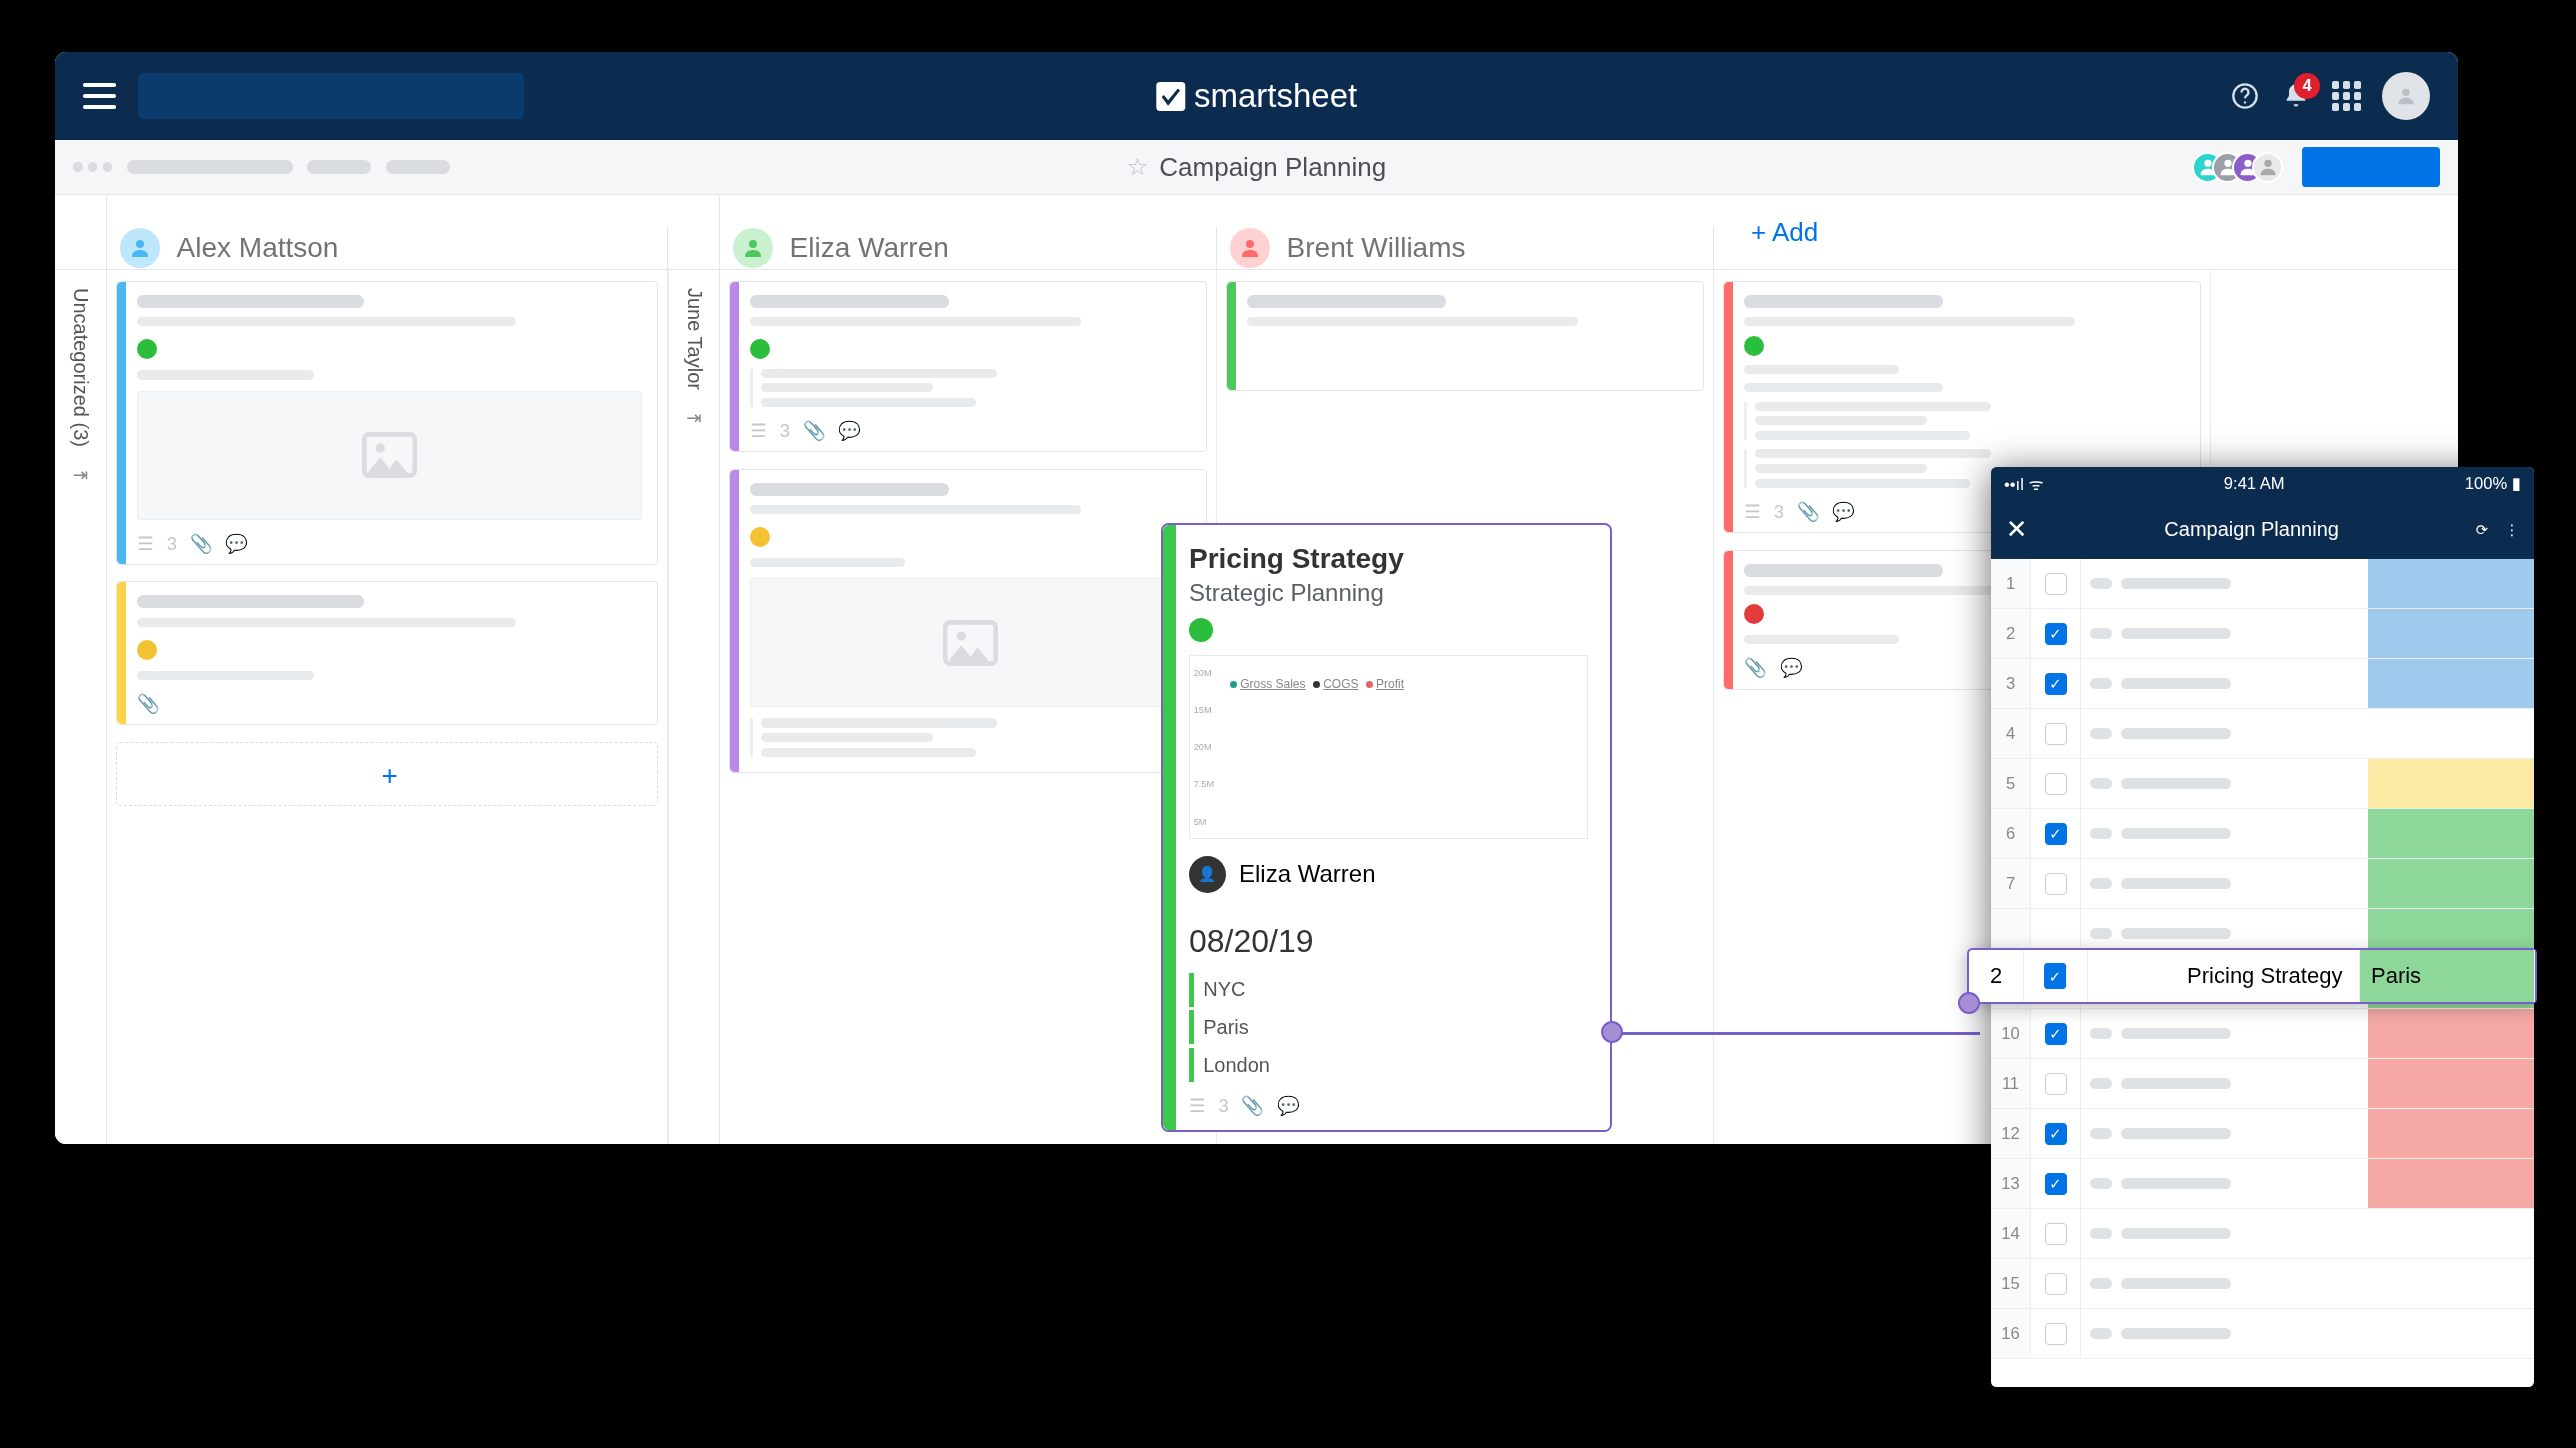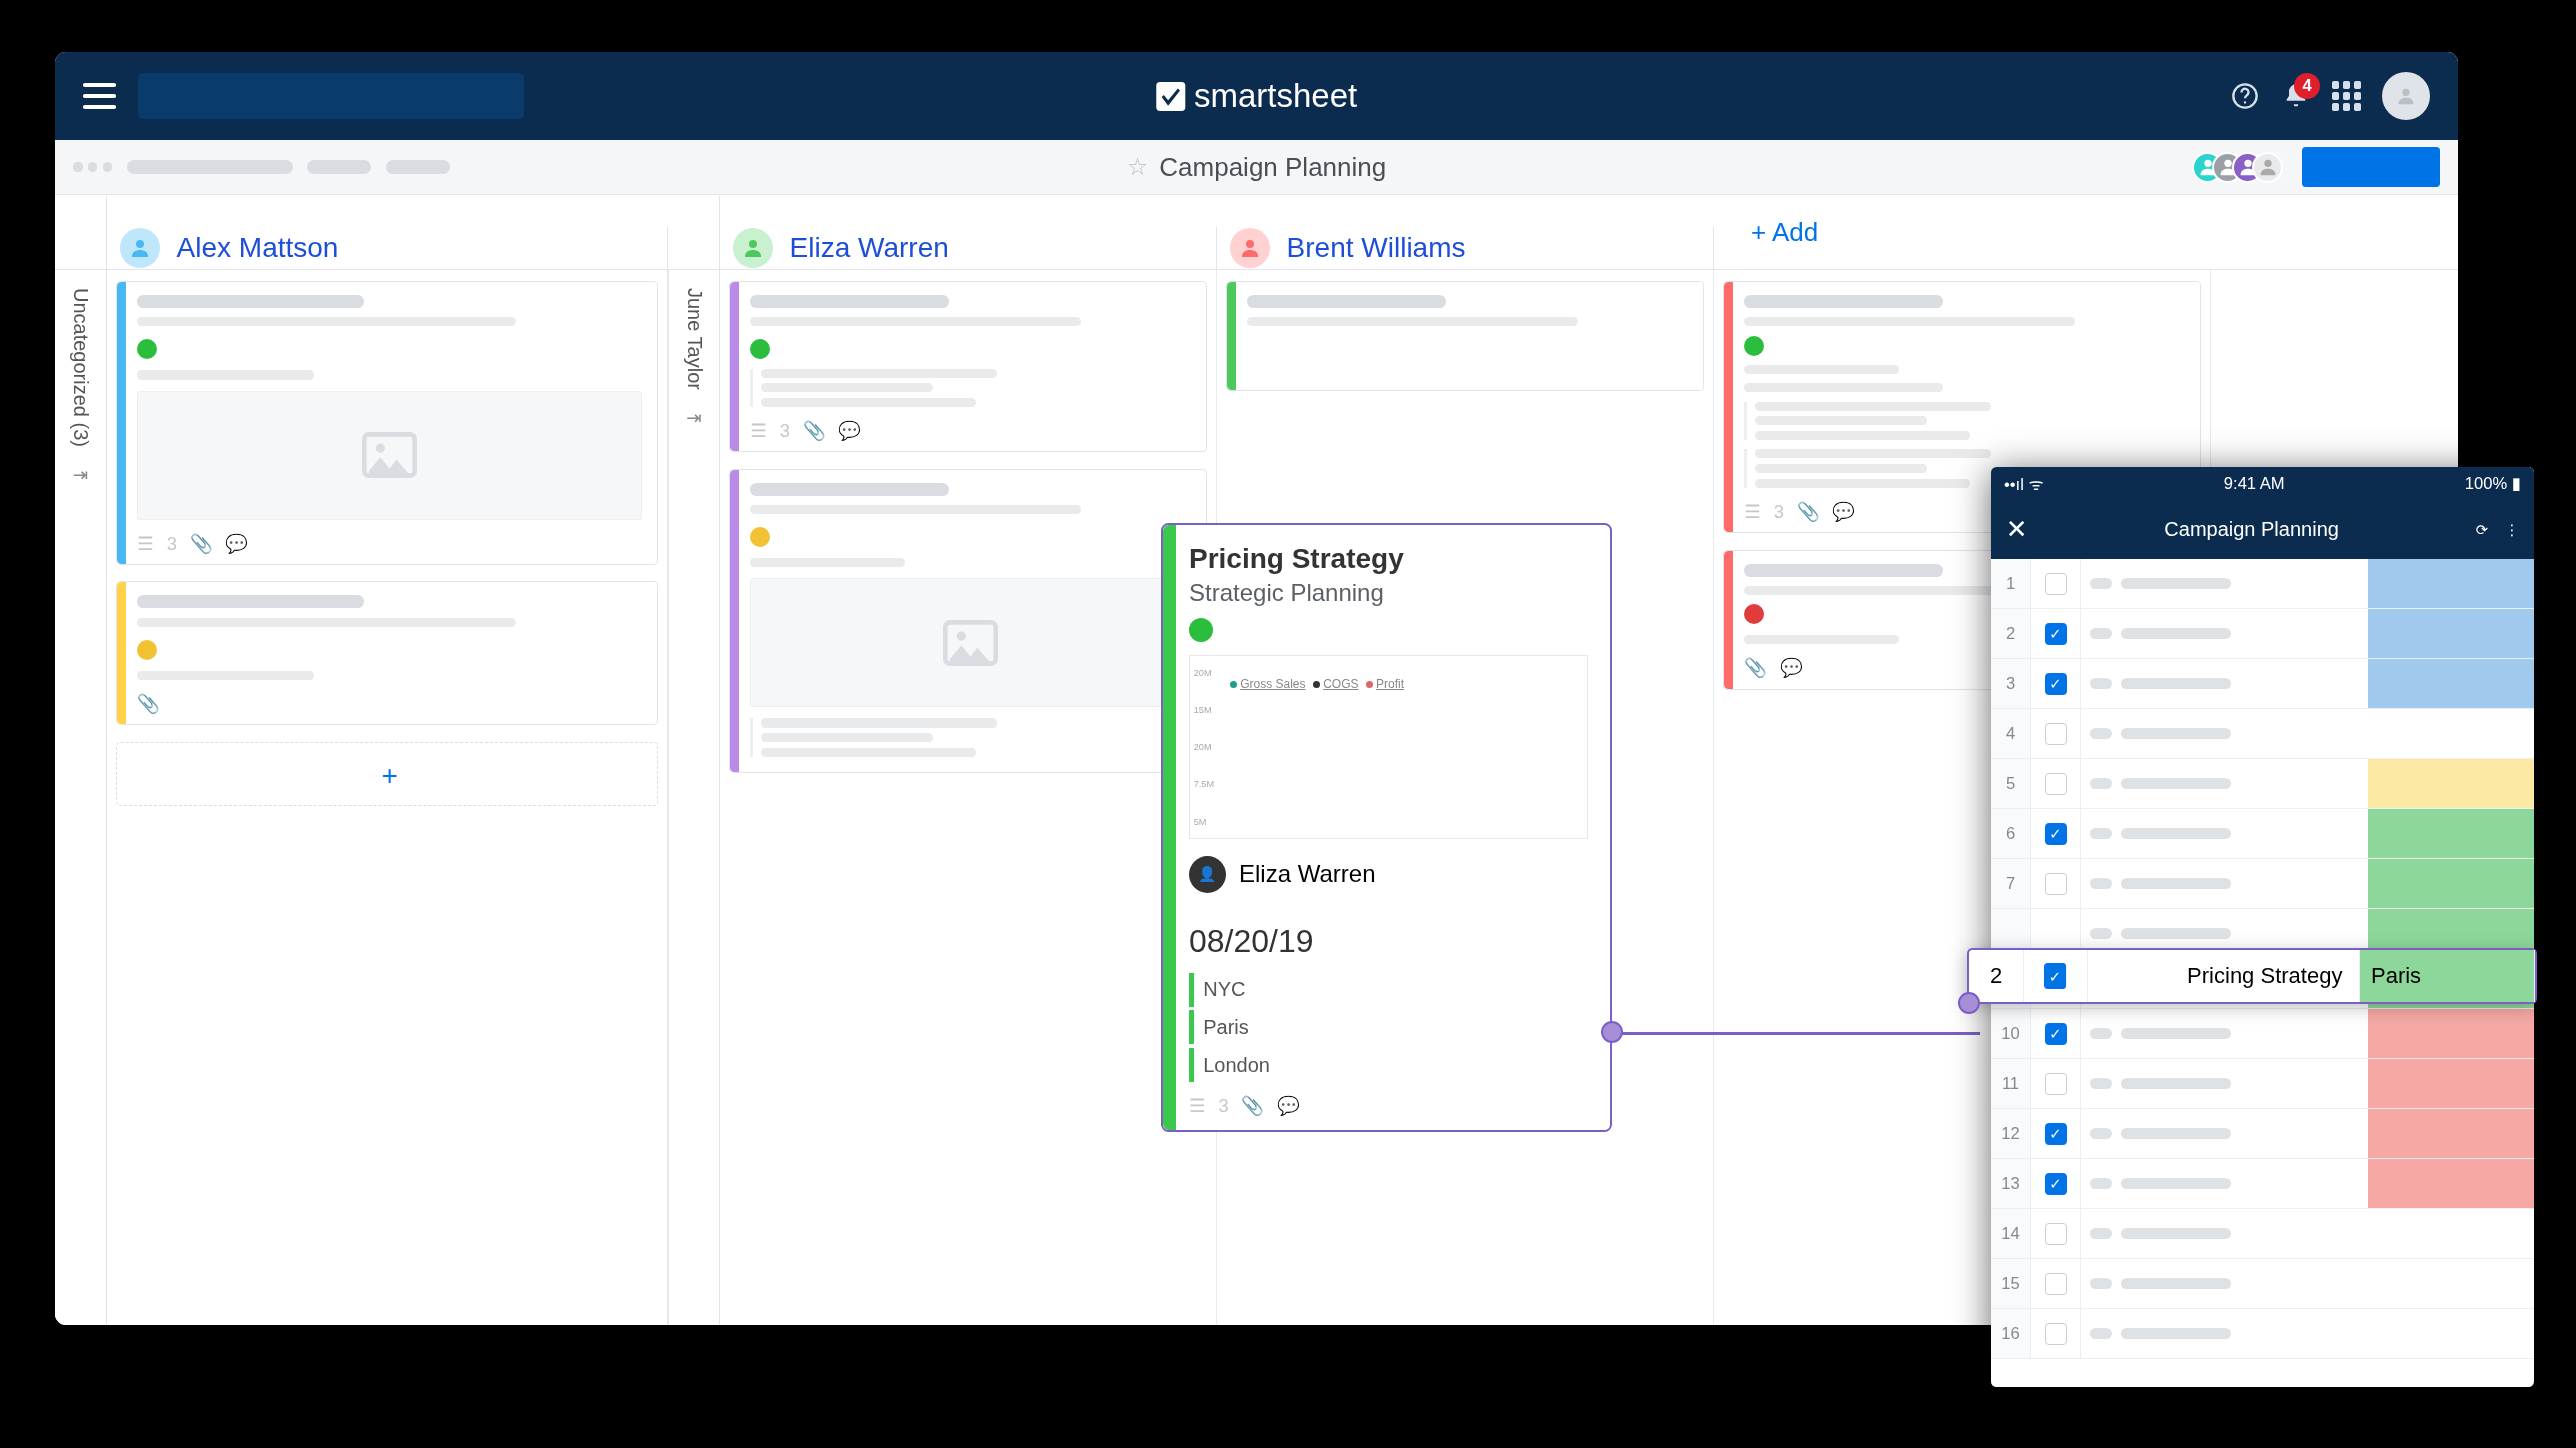--- a/index.html
+++ b/index.html
@@ -1,17 +1,17 @@
 <!DOCTYPE html>
 <html style="font-size:14.7px"><head>
 <meta charset="utf-8">
 <style>
 * { box-sizing: border-box; margin: 0; padding: 0; font-family: -apple-system, BlinkMacSystemFont, "Segoe UI", Arial, sans-serif; }
 body { background: #000; width: 2576px; height: 1448px; position: relative; }
-.app { position: absolute; left: 55px; top: 52px; width: 2403px; height: 1273px; background: #fff; border-radius: 11px; overflow: hidden; box-shadow: 0 7.4px 37px rgba(0,0,0,.5); }
+.app { position: absolute; left: 55px; top: 52px; width: 2403px; height: 1092px; background: #fff; border-radius: 11px; overflow: hidden; box-shadow: 0 7.4px 37px rgba(0,0,0,.5); }
 .header { height: 88px; background: #0b2b4f; display: flex; align-items: center; padding: 0 28px; color: #fff; }
 .hamburger { width: 33px; height: 26px; cursor: pointer; display: flex; flex-direction: column; justify-content: space-between; }
 .hamburger span { height: 3.7px; background: #fff; border-radius: 1.8px; }
 .search-pill { width: 386px; height: 46px; background: #0a3b6d; margin-left: 22px; border-radius: 5.5px; }
 .brand { position: absolute; left: 50%; transform: translateX(-50%); display: flex; align-items: center; gap: 9.2px; font-size: 33px; font-weight: 400; }
 .brand-logo { width: 29px; height: 29px; background: #fff; display: inline-flex; align-items: center; justify-content: center; color: #0b2b4f; font-weight: 700; border-radius: 3.7px; position:relative; overflow:hidden;}
 .brand-logo::after{content:'';position:absolute;inset:3.7px;background:#0b2b4f;clip-path:polygon(20% 45%,40% 70%,85% 15%,95% 25%,40% 95%,10% 55%);}
 .header-right { margin-left: auto; display: flex; align-items: center; gap: 20px; }
 .hicon { width: 31px; height: 31px; color: #d5e0ea; display:flex; align-items:center; justify-content:center; }
 .bell-wrap { position: relative; }
@@ -28,21 +28,21 @@
 .collab-row  { margin-left:auto; display:flex; align-items:center; gap:18.4px;}
 .collab { display:flex; }
 .collab .c { width:31px; height:31px; border-radius:50%; border:2.8px solid #fff; margin-left:-11px; display:flex;align-items:center;justify-content:center;}
 .collab .c svg{fill:#fff;}
 .primary-btn { width: 138px; height: 40px; background: #0073e6; border-radius:3.7px;}
 .board { position:absolute; top:144px; left:0; right:0; bottom:0; background:#fff; padding-top: 72px; }
 .lanes { position:absolute; top:0; left:0; right:0; height: 74px; border-bottom:0.9px solid #e3e5e8; display:flex; }
 .rail { width: 52px; border-right:0.9px solid #e3e5e8; display:flex; flex-direction:column; align-items:center; padding-top: 18.4px; gap:9.2px;}
 .rail-text { writing-mode: vertical-rl; font-size: 20px; color: #555; }
 .rail-icon { font-size:18.4px; color:#888; margin-top:7.4px;}
-.lane-head { display:flex; align-items:center; gap:16.6px; font-size:28px; color:#1d4ed8; padding-left:13px; border-right:0.9px solid #e3e5e8;margin-top:31px;}
+.lane-head { display:flex; align-items:center; gap:16.6px; font-size:28px; color:#737373; padding-left:13px; border-right:0.9px solid #e3e5e8;margin-top:31px;}
 .lane-head .av { width:40px;height:40px;border-radius:50%; display:flex;align-items:center;justify-content:center;}
 .lane-head .av svg{fill:#fff; width:24px;}
 .add-lane { padding:0 37px; color:#0073e6; font-size:26px; font-weight:500; display:flex;align-items:center;}
 .cols { position:absolute; left:0; top:74px; right:0; bottom:0; display:flex; }
 .col { border-right:0.9px solid #e8eaec; padding:11px 9.2px; display:flex; flex-direction:column; gap:16.6px; }
 .card { background:#fff; border:0.9px solid #e1e3e6; border-radius:4.6px; position:relative; padding:13px 14.7px 9.2px 20px;}
 .card .edge{ position:absolute; left:0; top:0; bottom:0; width:9.2px; border-radius:4.6px 0 0 4.6px;}
 .card .t1{ height:13px; background:#d9dde1; border-radius:6.4px; width:45%; margin-bottom:9.2px;}
 .card .t2{ height:9.2px; background:#e8eaec; border-radius:4.6px; width:75%;}
 .card .dot{ width:20px;height:20px;border-radius:50%; margin-top:13px;}

